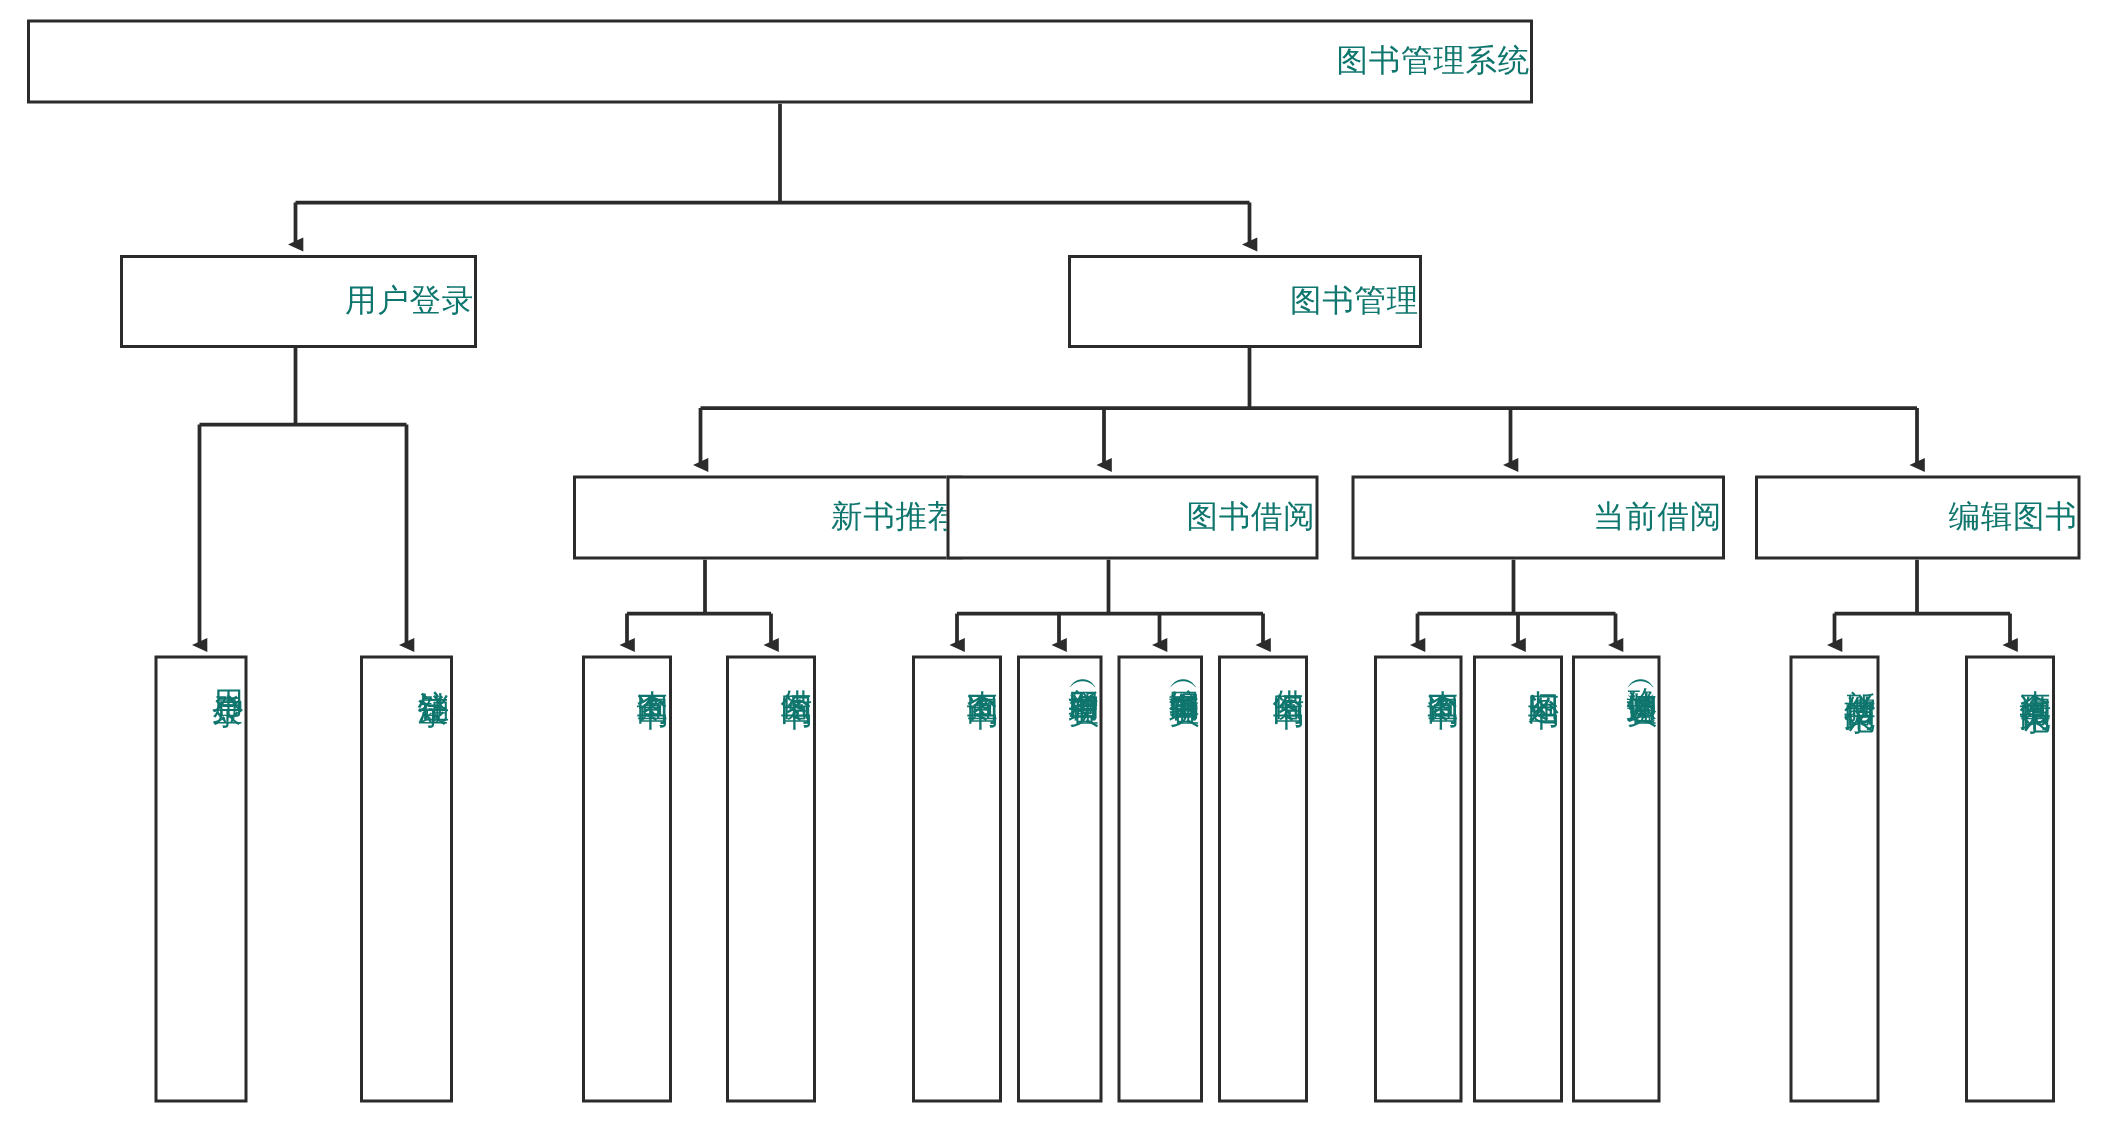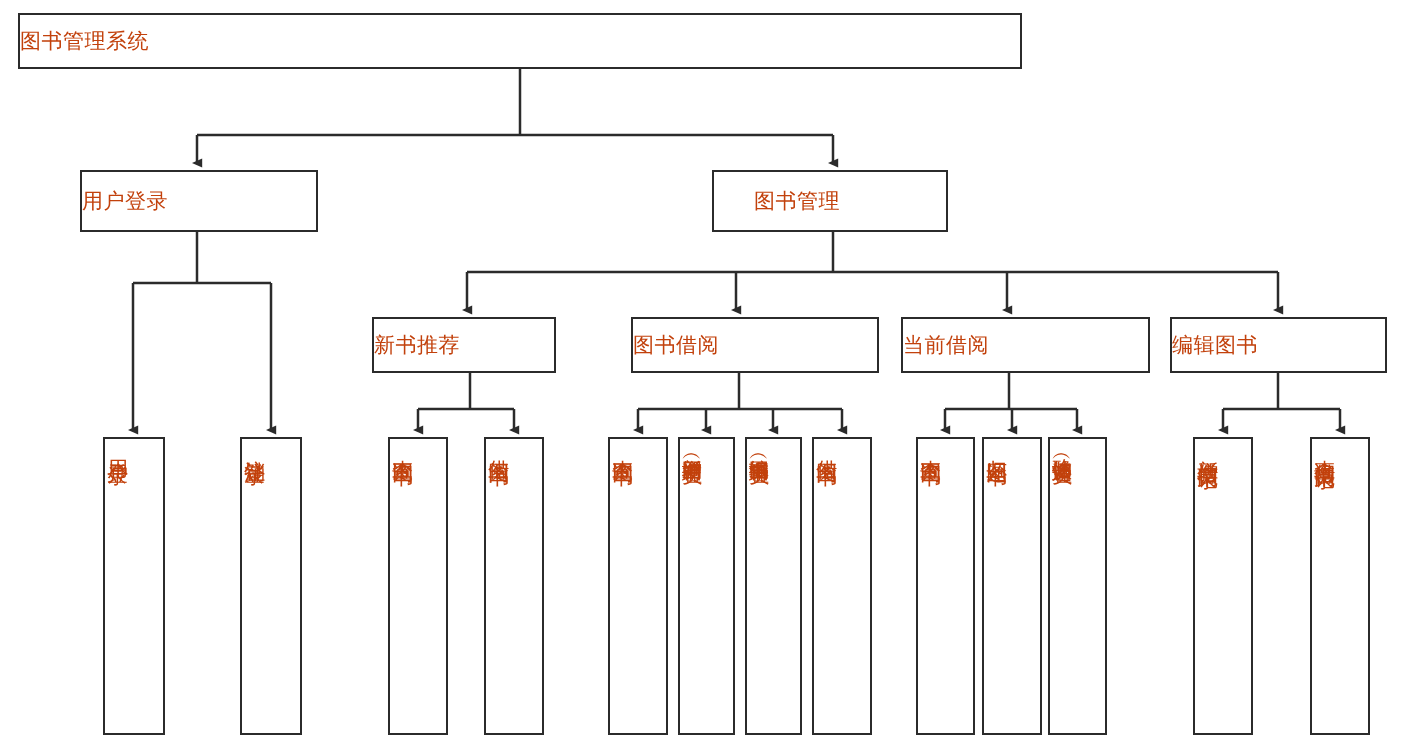--- a/index.html
+++ b/index.html
@@ -25,22 +25,22 @@
     height: 747px;
     pointer-events: none;
   }
   .node {
     position: absolute;
     box-sizing: border-box;
     border: 2.5px solid #2b2b2b;
     background: #ffffff;
     display: flex;
     align-items: center;
-    justify-content: flex-start;
-    color: #c2410c;
+    justify-content: flex-end;
+    color: #0f766e;
   }
   .node .lbl {
     display: block;
     text-align: center;
     line-height: 1.02;
     letter-spacing: 0.5px;
   }
   
   .node.h .lbl {
     font-size: 21px;
@@ -131,21 +131,21 @@
     <span class="lbl">图书管理系统</span>
   </div>
 
   <div class="node h" style="left:80px;top:170px;width:238px;height:62px;">
     <span class="lbl">用户登录</span>
   </div>
   <div class="node h" style="left:712px;top:170px;width:236px;height:62px;padding-left:40px;">
     <span class="lbl">图书管理</span>
   </div>
 
-  <div class="node h" style="left:372px;top:317px;width:184px;height:56px;">
+  <div class="node h" style="left:382px;top:317px;width:260px;height:56px;">
     <span class="lbl">新书推荐</span>
   </div>
   <div class="node h" style="left:631px;top:317px;width:248px;height:56px;">
     <span class="lbl">图书借阅</span>
   </div>
   <div class="node h" style="left:901px;top:317px;width:249px;height:56px;">
     <span class="lbl">当前借阅</span>
   </div>
   <div class="node h" style="left:1170px;top:317px;width:217px;height:56px;">
     <span class="lbl">编辑图书</span>

